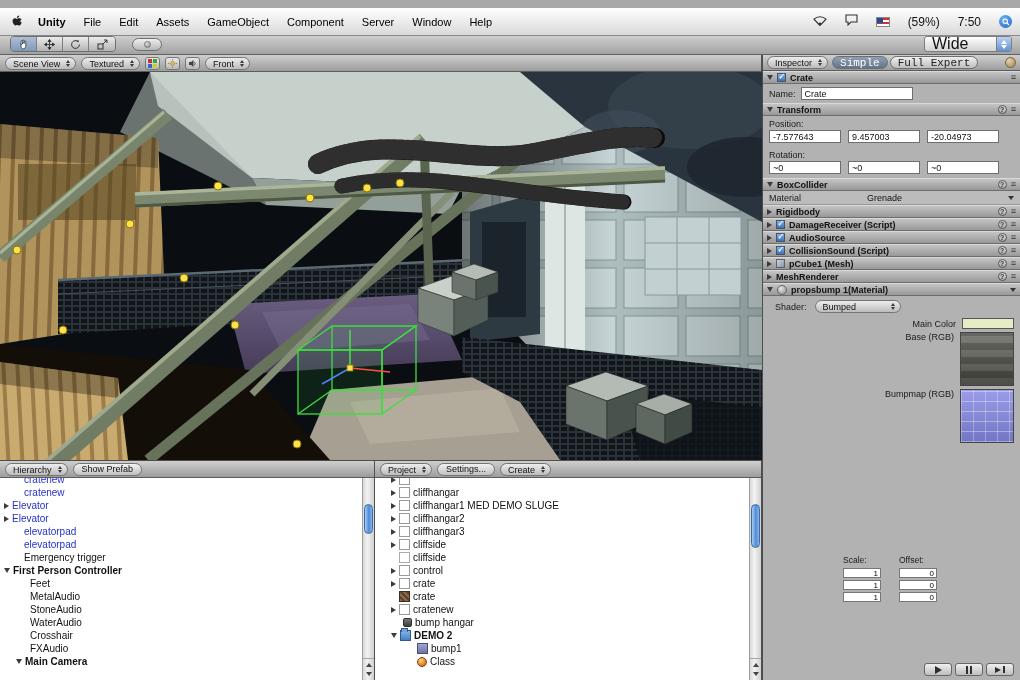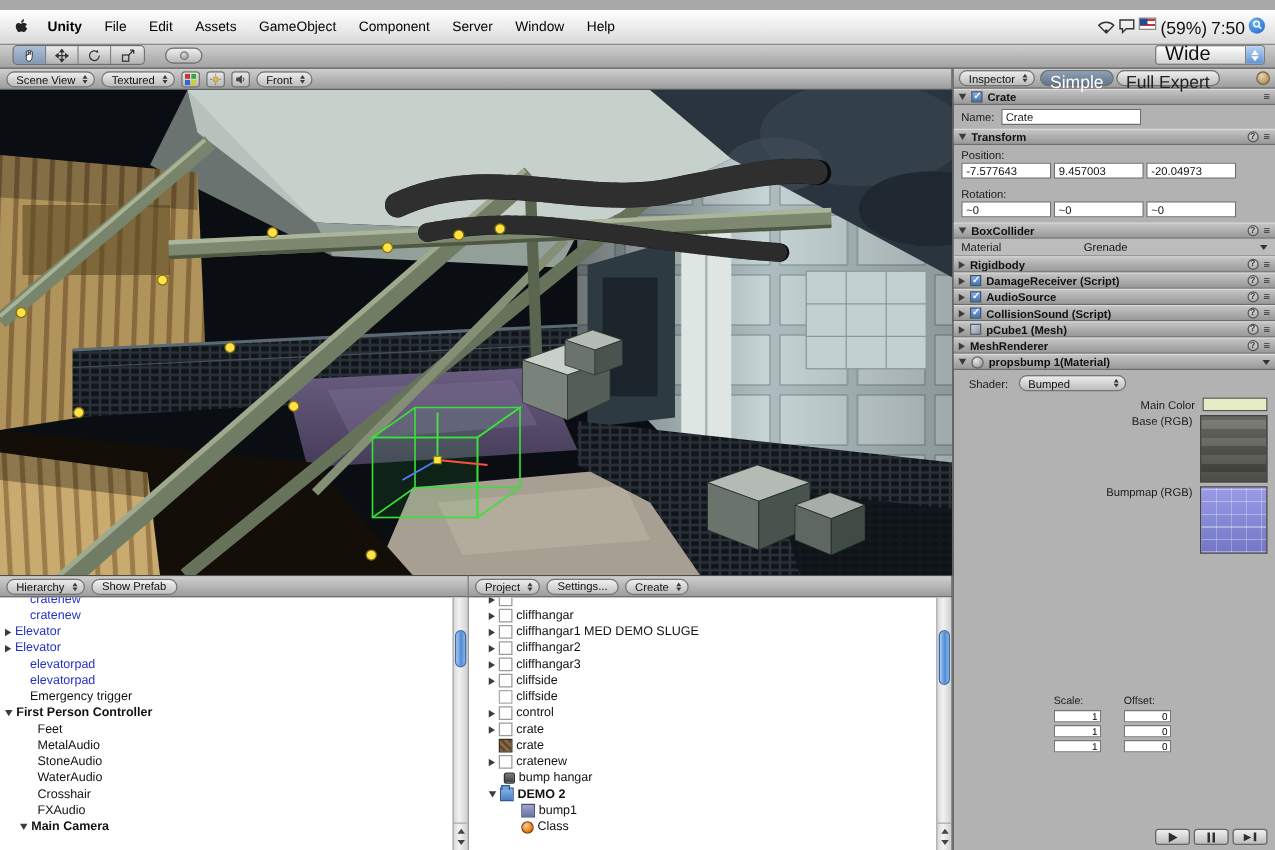--- a/index.html
+++ b/index.html
@@ -5,21 +5,21 @@
 *{margin:0;padding:0;box-sizing:border-box}
 html,body{width:1020px;height:680px;background:#222}
 body{font-family:"Liberation Sans",sans-serif;-webkit-font-smoothing:antialiased}
 #screen{position:relative;width:1020px;height:680px;overflow:hidden;background:#a8a8a8}
 
 
 .menubar{position:absolute;top:8px;left:0;right:0;height:28px;background:linear-gradient(#ffffff,#d9d9d9);border-bottom:1px solid #8a8a8a;display:flex;align-items:center;font-size:11px;color:#000;padding:8px 8px;z-index:50}
 .apple-wrap{margin:0 6px 0 4px;display:flex;align-items:center}
 .menu-item{padding:0 9px;white-space:nowrap;cursor:default}
 .menu-item.app{font-weight:bold}
-.menubar-right{margin-left:auto;display:flex;gap:3px;font-size:14px;color:#111}
+.menubar-right{margin-left:auto;display:flex;align-items:center;gap:18px;font-size:12px;color:#111}
 .mb-flag{width:14px;height:10px;border:1px solid #888;background:linear-gradient(180deg,#c33 0 2px,#fff 2px 4px,#c33 4px 6px,#fff 6px 8px,#c33 8px 10px);position:relative}
 .mb-flag::before{content:"";position:absolute;left:0;top:0;width:6px;height:5px;background:#224a9a}
 .spot-circle{width:13px;height:13px;border-radius:50%;background:radial-gradient(circle at 35% 30%,#6fb1f5,#1a63c8);display:flex;align-items:center;justify-content:center}
 
 
 .titlebar{position:absolute;top:18px;left:0;right:0;height:16px;background:linear-gradient(#ebebeb,#b9b9b9);border-bottom:1px solid #767676;display:flex;align-items:center;justify-content:flex-end;font-size:11px;color:#3a3a3a;z-index:40}
 .proxy-dot{width:9px;height:9px;border-radius:50%;background:radial-gradient(circle at 35% 30%,#e8e8e8,#9a9a9a);border:1px solid #7c7c7c;margin-right:5px}
 
 
 .toolbar{position:absolute;top:34px;left:0;right:0;height:21px;background:linear-gradient(#d3d3d3,#a2a2a2);border-bottom:1px solid #616161;display:flex;align-items:center;padding:0 8px;z-index:30}
@@ -77,41 +77,41 @@
 .sb-thumb{position:absolute;left:1px;width:9px;border-radius:5px;background:linear-gradient(90deg,#a9cbf2,#4e8bd8 55%,#8ab4e8);border:1px solid #3b6ca8;cursor:grab}
 .sb-arrows{position:absolute;left:0;right:0;bottom:0;height:22px;border-top:1px solid #a8a8a8;display:flex;flex-direction:column;align-items:center;justify-content:space-evenly}
 .sb-arrows em{width:0;height:0;border-left:3px solid transparent;border-right:3px solid transparent;display:block}
 .sb-arrows em.up{border-bottom:4px solid #444}
 .sb-arrows em.dn{border-top:4px solid #444}
 
 
 .inspector{position:absolute;top:55px;left:762px;width:258px;height:625px;background:#b2b2b2;border-left:1px solid #4d4d4d;font-size:9px;color:#111}
 .insp-header{height:16px;background:linear-gradient(#d0d0d0,#9d9d9d);border-bottom:1px solid #5c5c5c;display:flex;align-items:center;gap:4px;padding:0 4px}
 .seg{display:flex;gap:2px;align-items:center}
-.seg-btn{height:13px;border:1px solid #6e6e6e;border-radius:7px;background:linear-gradient(#efefef,#bdbdbd);font-size:14px;padding:0 7px;font-family:Liberation Sans, sans-serif;cursor:pointer;color:#222}
+.seg-btn{height:13px;border:1px solid #6e6e6e;border-radius:7px;background:linear-gradient(#efefef,#bdbdbd);font-size:11px;padding:0 7px;font-family:Liberation Mono, monospace;cursor:pointer;color:#222}
 .seg-btn.active{background:linear-gradient(#8fa0b4,#61748a);color:#fff}
 .ball{width:11px;height:11px;border-radius:50%;margin-left:auto;background:radial-gradient(circle at 35% 30%,#e6d4ae,#a08050);border:1px solid #7a6238;cursor:pointer}
 .insp-bar{display:flex;align-items:center;height:13px;background:linear-gradient(#c4c4c4,#989898);border-top:1px solid #d9d9d9;border-bottom:1px solid #6d6d6d;font-weight:bold;padding:0 4px;gap:4px;white-space:nowrap}
 .insp-bar .bar-title{overflow:hidden;text-overflow:ellipsis}
 .bar-right{margin-left:auto;display:flex;align-items:center;gap:4px}
 .q-icon{width:9px;height:9px;border-radius:50%;border:1px solid #555;color:#333;font-size:7px;line-height:8px;text-align:center;font-weight:bold;background:linear-gradient(#ddd,#aaa);cursor:pointer}
 .q-icon::before{content:"?"}
 .m-icon{color:#333;font-size:9px;font-weight:bold;cursor:pointer;line-height:9px}
 .m-icon::before{content:"\2261"}
 .dd-tri{width:0;height:0;border-left:3.5px solid transparent;border-right:3.5px solid transparent;border-top:4.5px solid #333;cursor:pointer}
 .cb{width:9px;height:9px;border:1px solid #456;background:#fff;position:relative;flex:0 0 auto;cursor:pointer}
 .cb.checked{background:linear-gradient(#7fb0e8,#3f72b8)}
 .cb.checked::before{content:"\2713";position:absolute;top:-2px;left:0.5px;color:#fff;font-size:8px}
 .sphere-ic{width:10px;height:10px;border-radius:50%;background:radial-gradient(circle at 35% 30%,#e8e8e8,#8a8a8a);border:1px solid #666;flex:0 0 auto}
 .cube-ic{width:9px;height:9px;background:linear-gradient(135deg,#cfd6e2,#8a93a4);border:1px solid #5a6372;flex:0 0 auto}
 .insp-row{display:flex;align-items:center;padding:3px 6px;gap:5px}
 .insp-label{color:#1a1a1a}
 .field{height:13px;border:1px solid #6e6e6e;background:#fff;font-size:9px;font-family:"Liberation Sans",sans-serif;padding:0 3px;color:#111}
 .name-field{width:112px}
-.vec-row{display:flex;gap:2px;padding:1px 6px 4px}
+.vec-row{display:flex;gap:7px;padding:1px 6px 4px}
 .vec-field{width:72px}
 .mat-row{display:flex;align-items:center;height:14px;background:#bcbcbc;border-bottom:1px solid #999;padding:0 6px;gap:4px}
 .mat-value{margin-left:62px}
 .shader-row{display:flex;align-items:center;gap:8px;padding:4px 6px 3px 12px}
 .tex-col{position:relative;padding:2px 6px 0 0}
 .trow{display:flex;align-items:center;justify-content:flex-end;gap:6px;margin-bottom:3px}
 .rlabel{font-size:9px;color:#1a1a1a}
 .swatch{width:52px;height:11px;background:#e6edc4;border:1px solid #555;cursor:pointer}
 .thumb{width:54px;height:54px;border:1px solid #444;cursor:pointer}
 .base-thumb{background:linear-gradient(180deg,rgba(255,255,255,.12),rgba(0,0,0,.3)),repeating-linear-gradient(0deg,#6e6e66 0 7px,#53534c 7px 14px),#5e5e57}

